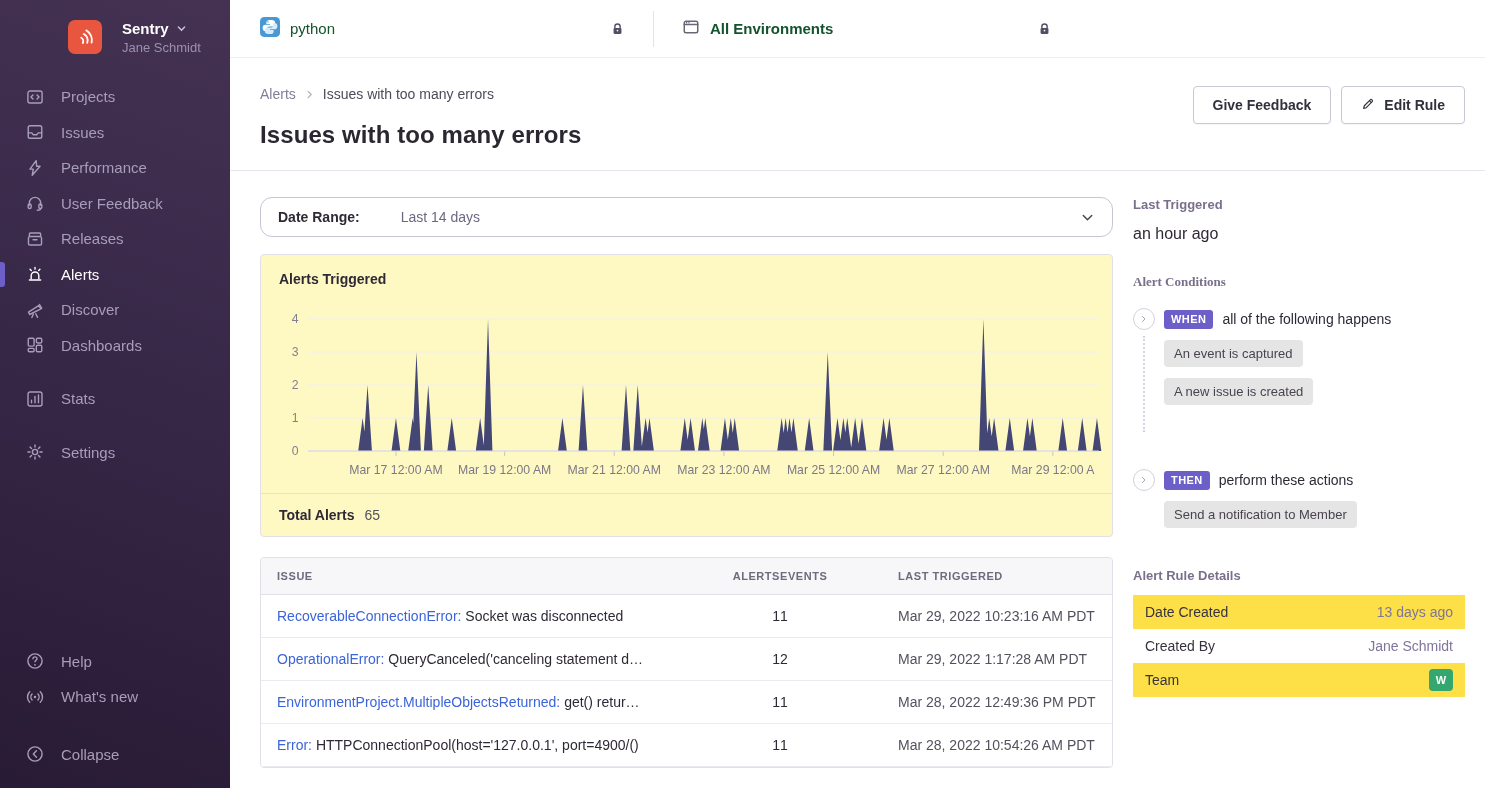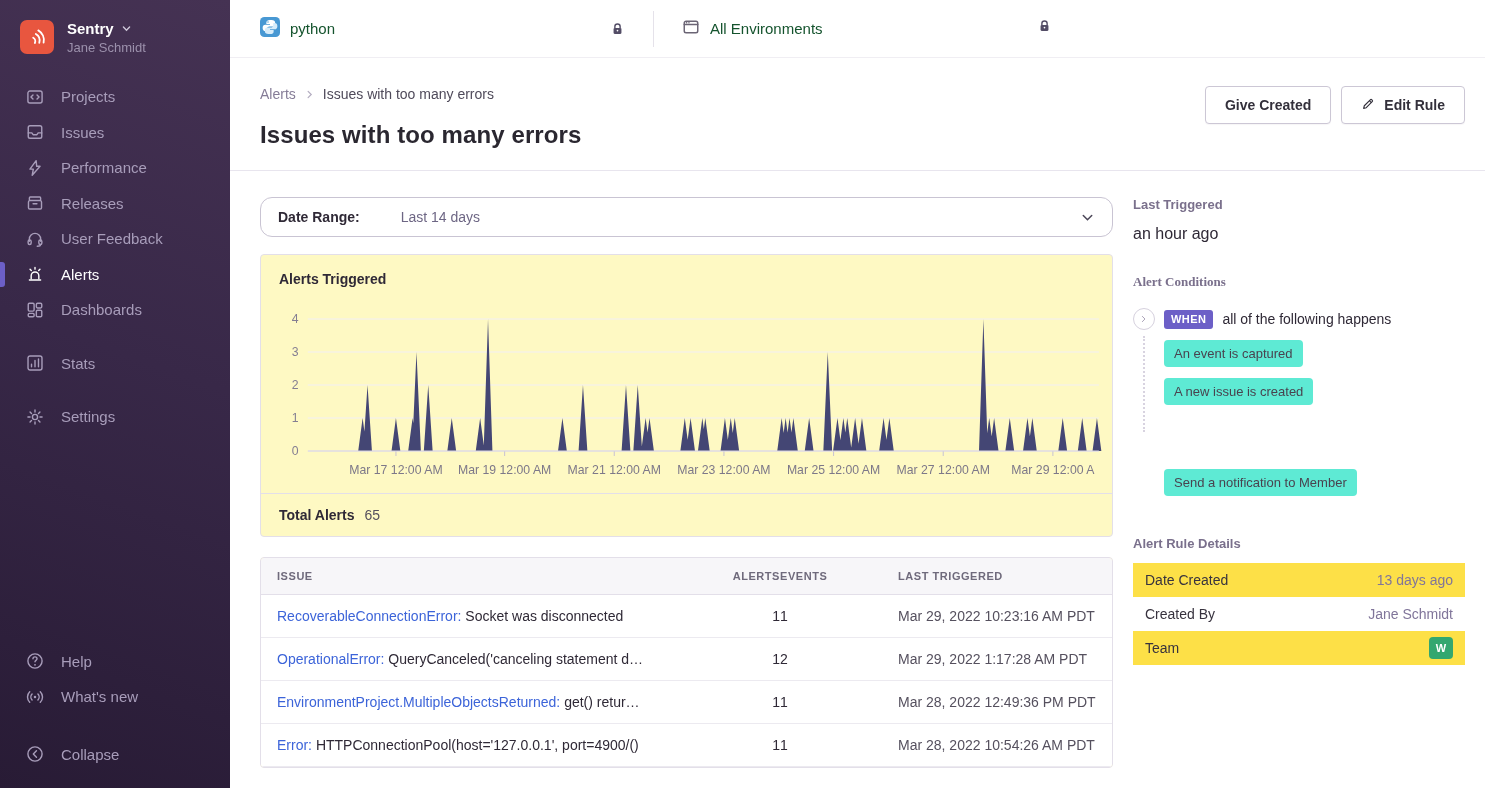--- a/index.html
+++ b/index.html
@@ -9,21 +9,21 @@
     font-family:"Liberation Sans", sans-serif; color:#2f2936;
   }
   .app { display:flex; width:1485px; height:788px; }
 
   
   .sidebar {
     flex:0 0 230px; width:230px; height:100%;
     background:linear-gradient(200deg,#453253 0%,#382848 45%,#281b35 100%);
     color:#a89dba; display:flex; flex-direction:column; padding:20px 0 10px;
   }
-  .sb-head { display:flex; align-items:flex-start; gap:13px; padding:0 0 24px 20px; }
+  .sb-head { display:flex; align-items:flex-start; gap:20px; padding:0 0 24px 20px;margin-left:48px; }
   .sb-logo { width:34px; height:34px; border-radius:7px; background:#E8563F; display:flex; align-items:center; justify-content:center; flex:0 0 34px; cursor:pointer; }
   .sb-logo svg { width:26px; height:26px; }
   .sb-org-name { color:#fff; font-weight:700; font-size:15px; display:flex; align-items:center; gap:7px; cursor:pointer; }
   .sb-org-name .icon svg { width:11px; height:11px; }
   .sb-user { color:#9c91ac; font-size:13px; margin-top:3px; }
   .nav-group { margin-top:0; }
   .nav-group + .nav-group { margin-top:18px; }
   .nav-item { position:relative; display:flex; align-items:center; gap:17px; height:35.5px; padding:0 20px 0 26px; font-size:15px; cursor:pointer; }
   .nav-item .icon { display:flex; }
   .nav-item .icon svg { width:18px; height:18px; }
@@ -34,21 +34,21 @@
 
   
   .main { flex:1 1 auto; display:flex; flex-direction:column; min-width:0; }
   .topbar { height:58px; flex:0 0 58px; display:flex; align-items:center; padding-left:30px; border-bottom:1px solid #f0eef3; }
   .tb-sel { display:flex; align-items:center; gap:10px; font-size:15px; color:#14532d; cursor:pointer; }
   .tb-sel .main-icon svg { width:20px; height:20px; }
   .tb-sel .frame-icon svg { width:18px; height:18px; color:#6b6575; }
   .tb-lock { margin-left:auto; display:flex; color:#534d66; cursor:pointer; }
   .tb-lock svg { width:15px; height:16px; }
   .tb-group-a { display:flex; align-items:center; width:365px; }
-  .tb-group-b { display:flex; align-items:flex-start; width:370px; }
+  .tb-group-b { display:flex; align-items:center; width:370px;font-weight:bold; }
   .tb-divider { width:1px; height:36px; background:#e5e2ea; margin:0 28px; }
 
   .page-head { padding:28px 20px 0 30px; display:flex; }
   .ph-left { flex:1 1 auto; min-width:0; }
   .breadcrumb { display:flex; align-items:center; gap:8px; font-size:14px; }
   .bc-parent { color:#857c97; cursor:pointer; }
   .bc-chev { display:flex; color:#b4adc1; }
   .bc-chev svg { width:11px; height:11px; }
   .bc-current { color:#4f4a5a; }
   .page-title { font-size:24px; font-weight:700; color:#2a2730; margin-top:19px; letter-spacing:0.1px; }
@@ -96,21 +96,21 @@
   .lt-value { font-size:16px; color:#2f2936; margin-top:13px; }
   .cond-heading { margin-top:31px;font-family:Liberation Serif, serif; }
   .cond-group { position:relative; margin-top:18px; }
   .cond-group.connector::after { content:""; position:absolute; left:10px; top:28px; height:96px; border-left:2px dotted #d8d3e0; }
   .cond-row { display:flex; align-items:center; gap:9px; }
   .cond-circle { width:22px; height:22px; border-radius:50%; border:1px solid #d6d1de; color:#a49cb2; display:flex; align-items:center; justify-content:center; flex:0 0 22px; }
   .cond-circle svg { width:12px; height:12px; }
   .cond-badge { background:#6C5FC7; color:#fff; font-size:11px; font-weight:700; padding:3px 7px 4px; border-radius:3px; letter-spacing:.04em; }
   .cond-text { font-size:14px; color:#2f2936; }
   .chips { margin:10px 0 0 31px; display:flex; flex-direction:column; gap:11px; align-items:flex-start; }
-  .chip { background:#5eead4; border-radius:4px; padding:6px 10px; font-size:13px; color:#49434f; }
+  .chip { background:#e5e5e5; border-radius:4px; padding:6px 10px; font-size:13px; color:#49434f; }
   .cond-group.g-when { padding-bottom:46px; }
   .rd-heading { margin-top:40px; }
   .rd-rows { margin-top:12px; }
   .rd-row { display:flex; justify-content:space-between; align-items:center; min-height:34px; padding:5px 12px; font-size:14px; }
   .rd-row.alt { background:#fde047; }
   .rd-key { color:#37323e; }
   .rd-val { color:#80759a; }
   .team-badge { width:24px; height:22px; border-radius:4px; background:#33A76F; color:#fff; font-size:11px; font-weight:700; display:flex; align-items:center; justify-content:center; }
 </style>
 </head>
@@ -163,47 +163,57 @@
             <span class="icon">
               <svg viewBox="0 0 16 16" fill="none" stroke="currentColor" stroke-width="1.25" stroke-linecap="round" stroke-linejoin="round">
                 <path d="M9 1.5 3.5 9h3L5.5 14.5 12.5 6.5h-3L9 1.5z"></path>
               </svg>
             </span>
             <span>Performance</span>
           </div>
           <div class="nav-item">
             <span class="icon">
               <svg viewBox="0 0 16 16" fill="none" stroke="currentColor" stroke-width="1.25" stroke-linecap="round" stroke-linejoin="round">
-                <rect x="2.2" y="5.9" width="11.6" height="7.4" rx="1.1"></rect>
-                <rect x="3" y="2.7" width="10" height="3" rx="0.8"></rect>
-                <path d="M6.3 8.6h3.4"></path>
-              </svg>
-            </span>
-            <span>Releases</span>
-          </div>
-          <div class="nav-item">
-            <span class="icon">
-              <svg viewBox="0 0 16 16" fill="none" stroke="currentColor" stroke-width="1.25" stroke-linecap="round" stroke-linejoin="round">
                 <path d="M3 10V8a5 5 0 0 1 10 0v2"></path>
                 <rect x="1.9" y="8.9" width="2.7" height="4" rx="1.3"></rect>
                 <rect x="11.4" y="8.9" width="2.7" height="4" rx="1.3"></rect>
                 <path d="M13 12.9c0 1.1-1.6 1.6-3 1.6"></path>
               </svg>
             </span>
             <span>User Feedback</span>
           </div>
+          <div class="nav-item">
+            <span class="icon">
+              <svg viewBox="0 0 16 16" fill="none" stroke="currentColor" stroke-width="1.25" stroke-linecap="round" stroke-linejoin="round">
+                <rect x="2.2" y="5.9" width="11.6" height="7.4" rx="1.1"></rect>
+                <rect x="3" y="2.7" width="10" height="3" rx="0.8"></rect>
+                <path d="M6.3 8.6h3.4"></path>
+              </svg>
+            </span>
+            <span>Releases</span>
+          </div>
           <div class="nav-item active">
             <span class="icon">
               <svg viewBox="0 0 16 16" fill="none" stroke="currentColor" stroke-width="1.25" stroke-linecap="round" stroke-linejoin="round">
                 <path d="M4.6 12.2V9.6a3.4 3.4 0 0 1 6.8 0v2.6"></path>
                 <path d="M3 13.4h10"></path>
                 <path d="M8 2.2v1.5M3.6 3.8l1.1 1.1M12.4 3.8l-1.1 1.1"></path>
               </svg>
             </span>
             <span>Alerts</span>
+          </div>
+          <div class="nav-item">
+            <span class="icon">
+              <svg viewBox="0 0 16 16" fill="none" stroke="currentColor" stroke-width="1.25" stroke-linecap="round" stroke-linejoin="round">
+                <path d="M2.2 9.9 11.3 4.1l1.9 3L3.3 12z"></path>
+                <path d="M11.9 3.1l2.1 3.4"></path>
+                <path d="M6.6 11.6 5.2 14.6M8.7 11.4l1.6 3.1"></path>
+              </svg>
+            </span>
+            <span>Discover</span>
           </div>
           <div class="nav-item">
             <span class="icon">
               <svg viewBox="0 0 16 16" fill="none" stroke="currentColor" stroke-width="1.25" stroke-linecap="round" stroke-linejoin="round">
                 <rect x="2" y="2" width="5.2" height="7" rx="1"></rect>
                 <rect x="9.2" y="2" width="4.8" height="4.2" rx="1"></rect>
                 <rect x="2" y="11" width="5.2" height="3" rx="1"></rect>
                 <rect x="9.2" y="8.2" width="4.8" height="5.8" rx="1"></rect>
               </svg>
             </span>
@@ -322,21 +332,21 @@
             <svg viewBox="0 0 16 16" fill="none" stroke="currentColor" stroke-width="1.8" stroke-linecap="round">
                 <path d="M6 3.5 10.5 8 6 12.5"></path>
               </svg>
           </span>
           <span class="bc-current">Issues with too many errors</span>
         </div>
         <div class="page-title">Issues with too many errors</div>
       </div>
       <div class="ph-actions">
         <button class="btn">
-          <span>Give Created</span>
+          <span>Give Feedback</span>
         </button>
         <button class="btn">
           <span class="icon">
             <svg viewBox="0 0 16 16" fill="none" stroke="currentColor" stroke-width="1.3" stroke-linejoin="round">
                 <path d="M3 13l.8-3L10.6 3.2a1.3 1.3 0 0 1 1.8 0l.4.4a1.3 1.3 0 0 1 0 1.8L6 12.2 3 13z"></path>
                 <path d="M9.6 4.2l2.2 2.2"></path>
               </svg>
           </span>
           <span>Edit Rule</span>
         </button>
@@ -447,20 +457,29 @@
                 </span>
                 <span class="cond-badge">WHEN</span>
                 <span class="cond-text">all of the following happens</span>
               </div>
               <div class="chips">
                 <div class="chip">An event is captured</div>
                 <div class="chip">A new issue is created</div>
               </div>
             </div>
             <div class="cond-group">
+              <div class="cond-row">
+                <span class="cond-circle">
+                  <svg viewBox="0 0 16 16" fill="none" stroke="currentColor" stroke-width="1.25" stroke-linecap="round" stroke-linejoin="round">
+                    <path d="M5.8 4.5 9.3 8l-3.5 3.5"></path>
+                  </svg>
+                </span>
+                <span class="cond-badge">THEN</span>
+                <span class="cond-text">perform these actions</span>
+              </div>
               <div class="chips">
                 <div class="chip">Send a notification to Member</div>
               </div>
             </div>
           </div>
 
         <div class="side-h rd-heading">Alert Rule Details</div>
         <div class="rd-rows" id="rd-rows">
             <div class="rd-row alt">
               <span class="rd-key">Date Created</span>

